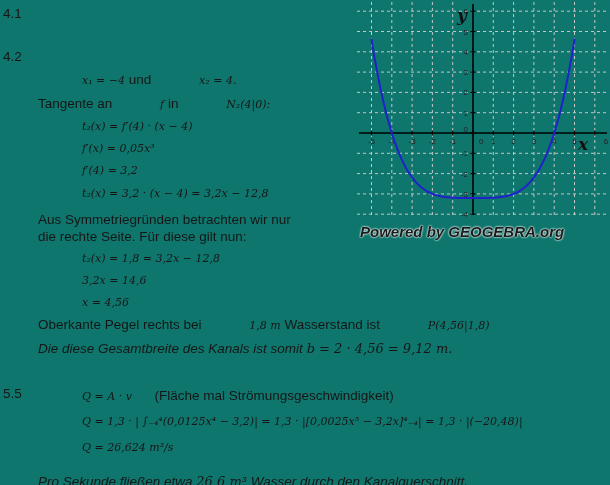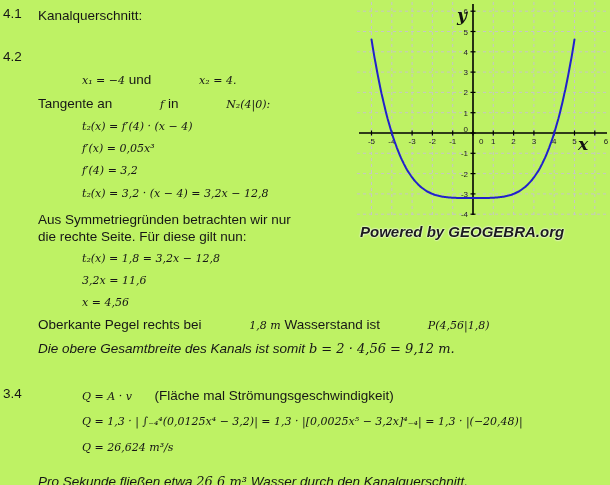--- a/index.html
+++ b/index.html
@@ -1,16 +1,16 @@
 <!DOCTYPE html>
 <html><head>
 <meta charset="utf-8">
 <style>
   html,body{margin:0;padding:0;background:#ffffff;}
-  #page{position:relative;width:610px;height:485px;background:#bef264;overflow:hidden;
+  #page{position:relative;width:610px;height:485px;background:#0f766e;overflow:hidden;
         font-family:"Liberation Sans",sans-serif;color:#161616;}
   
   .line{position:absolute;left:0;width:610px;height:18px;}
   .secnum{position:absolute;left:3px;top:0;font-size:13.5px;color:#161616;}
   .content{position:absolute;left:38px;top:0;white-space:nowrap;}
   .seg-t {font-family:"Liberation Sans",sans-serif;font-size:13.5px;font-style:normal;}
   .seg-it{font-family:"Liberation Sans",sans-serif;font-size:13.5px;font-style:italic;}
   .seg-m {font-family:"DejaVu Serif",serif;font-size:11px;font-style:italic;margin-left:44px;}
   .seg-im{font-family:"DejaVu Serif",serif;font-size:13px;font-style:italic;}
   
@@ -26,21 +26,20 @@
            font-size:15px;font-weight:bold;font-style:italic;color:#1c1c1c;
            text-shadow:0 0 2px #ffffff, 0 0 2px #ffffff;margin-top:12px;}
 </style>
 </head>
 <body>
 
 <div id="page">
   <div>
       <div class="line" style="top: 6px;">
         <span class="secnum">4.1</span>
-        <span class="content"><span class="seg-t">Kanalquerschnitt:</span></span>
       </div>
       <div class="line" style="top: 49px;">
         <span class="secnum">4.2</span>
       </div>
       <div class="line" style="top: 70px;">
         <span class="content"><span class="seg-m">x₁ = −4</span><span class="seg-t"> und </span><span class="seg-m">x₂ = 4.</span></span>
       </div>
       <div class="line" style="top: 94px;">
         <span class="content"><span class="seg-t">Tangente an </span><span class="seg-m">f</span><span class="seg-t"> in </span><span class="seg-m">N₂(4|0):</span></span>
       </div>
@@ -59,33 +58,33 @@
       <div class="line" style="top: 210px;">
         <span class="content"><span class="seg-t">Aus Symmetriegründen betrachten wir nur</span></span>
       </div>
       <div class="line" style="top: 227px; padding-left: 13px;">
         <span class="content"><span class="seg-t">die rechte Seite. Für diese gilt nun:</span></span>
       </div>
       <div class="line" style="top: 248px;">
         <span class="content"><span class="seg-m">t₂(x) = 1,8 = 3,2x − 12,8</span></span>
       </div>
       <div class="line" style="top: 270px;">
-        <span class="content"><span class="seg-m">3,2x = 11,6</span></span>
+        <span class="content"><span class="seg-m">3,2x = 14,6</span></span>
       </div>
       <div class="line" style="top: 292px;">
         <span class="content"><span class="seg-m">x = 4,56</span></span>
       </div>
       <div class="line" style="top: 315px;">
         <span class="content"><span class="seg-t">Oberkante Pegel rechts bei </span><span class="seg-m">1,8 m</span><span class="seg-t"> Wasserstand ist </span><span class="seg-m">P(4,56|1,8)</span></span>
       </div>
       <div class="line" style="top: 339px;">
-        <span class="content"><span class="seg-it">Die obere Gesamtbreite des Kanals ist somit </span><span class="seg-im">b = 2 · 4,56 = 9,12 m.</span></span>
+        <span class="content"><span class="seg-it">Die diese Gesamtbreite des Kanals ist somit </span><span class="seg-im">b = 2 · 4,56 = 9,12 m.</span></span>
       </div>
       <div class="line" style="top: 386px;">
-        <span class="secnum">3.4</span>
+        <span class="secnum">5.5</span>
         <span class="content"><span class="seg-m">Q = A · v</span><span class="seg-t">&nbsp;&nbsp;&nbsp;&nbsp;&nbsp;&nbsp;(Fläche mal Strömungsgeschwindigkeit)</span></span>
       </div>
       <div class="line" style="top: 411px;">
         <span class="content"><span class="seg-m">Q = 1,3 · | ∫₋₄⁴(0,0125x⁴ − 3,2)| = 1,3 · |[0,0025x⁵ − 3,2x]⁴₋₄| = 1,3 · |(−20,48)|</span></span>
       </div>
       <div class="line" style="top: 437px; padding-left: 48px;">
         <span class="content"><span class="seg-m">Q = 26,624 m³/s</span></span>
       </div>
       <div class="line" style="top: 460px; margin-top: 12px;">
         <span class="content"><span class="seg-it">Pro Sekunde fließen etwa </span><span class="seg-im">26,6 m³</span><span class="seg-it"> Wasser durch den Kanalquerschnitt.</span></span>

